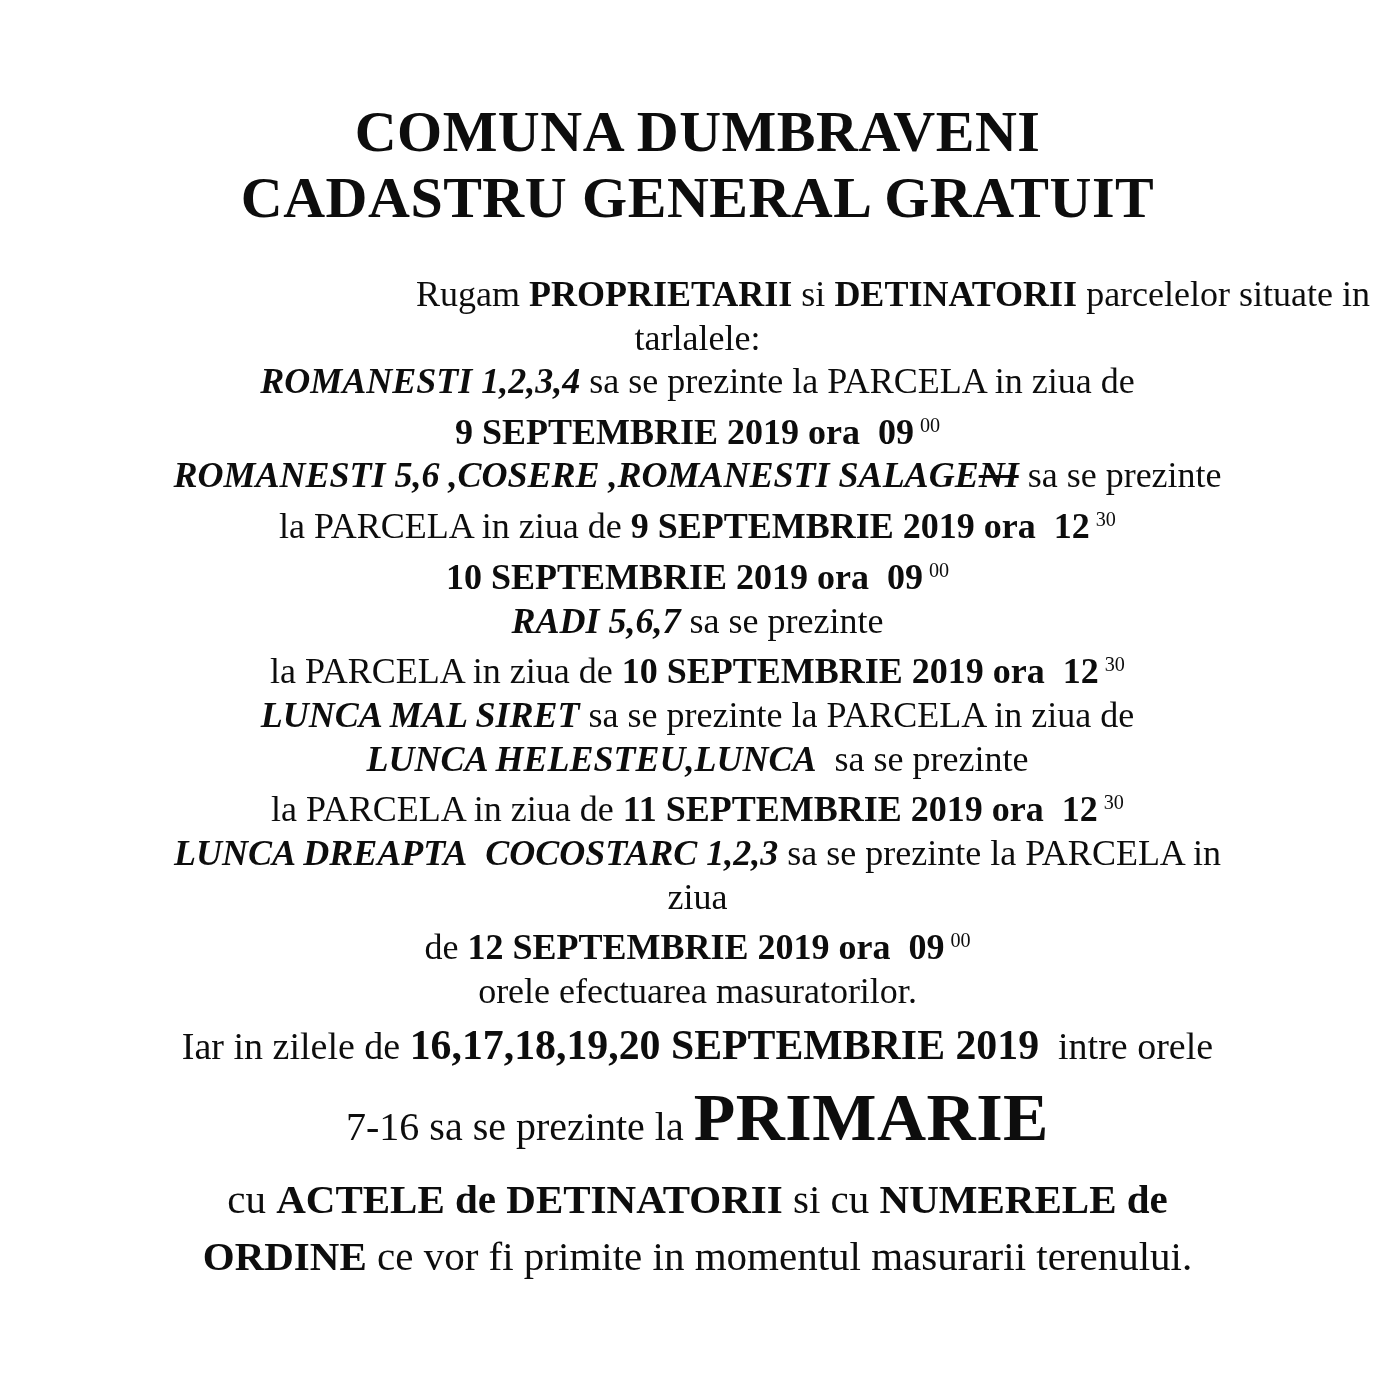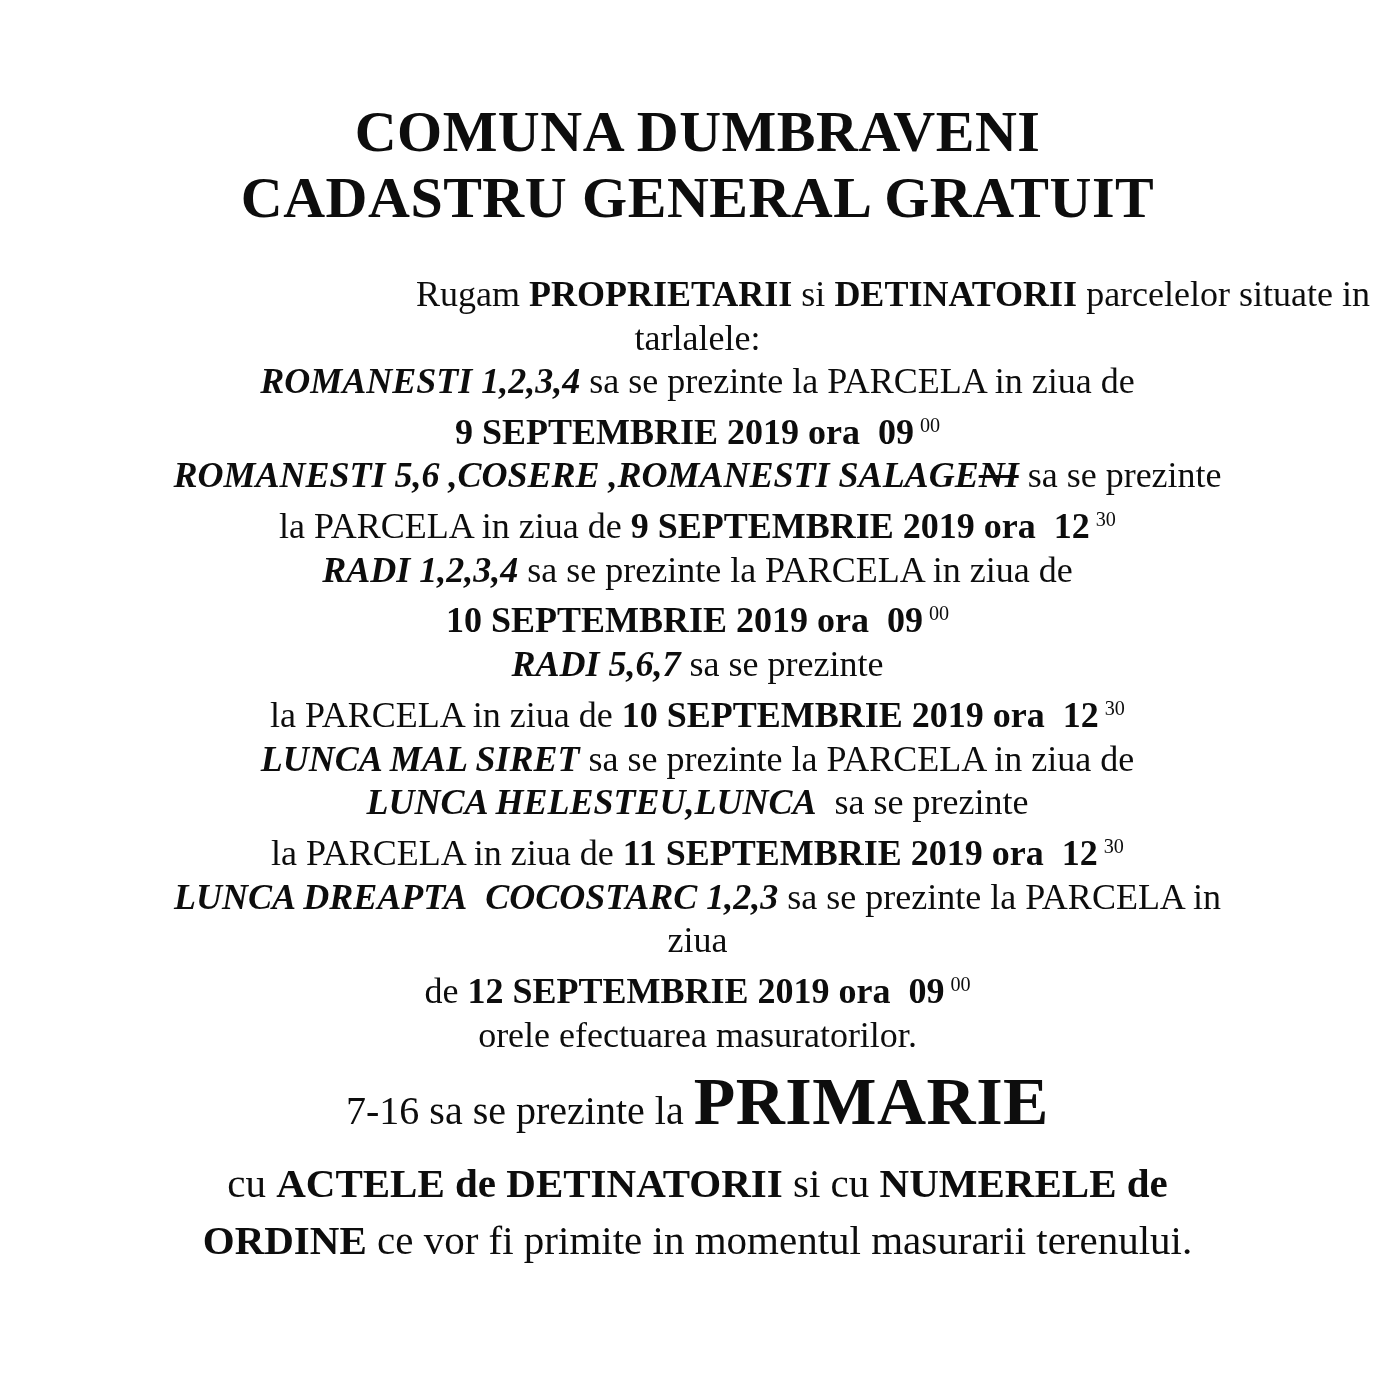--- a/index.html
+++ b/index.html
@@ -48,28 +48,28 @@
 <div class="page">
   <div class="content" id="lines">
       <div class="line k-title"><span class="s-b">COMUNA DUMBRAVENI</span></div>
       <div class="line k-title"><span class="s-b">CADASTRU GENERAL GRATUIT</span></div>
       <div class="line k-body"><span class="s-r">Rugam </span><span class="s-b">PROPRIETARII</span><span class="s-r"> si </span><span class="s-b">DETINATORII</span><span class="s-r"> parcelelor situate in</span></div>
       <div class="line k-body"><span class="s-r">tarlalele:</span></div>
       <div class="line k-body"><span class="s-bi">ROMANESTI 1,2,3,4</span><span class="s-r"> sa se prezinte la PARCELA in ziua de</span></div>
       <div class="line k-body"><span class="s-b">9 SEPTEMBRIE 2019 ora&nbsp; 09</span><span class="s-sup">00</span></div>
       <div class="line k-body"><span class="s-bi">ROMANESTI 5,6 ,COSERE ,ROMANESTI SALAGE</span><span class="s-bis">NI</span><span class="s-r"> sa se prezinte</span></div>
       <div class="line k-body"><span class="s-r">la PARCELA in ziua de </span><span class="s-b">9 SEPTEMBRIE 2019 ora&nbsp; 12</span><span class="s-sup">30</span></div>
-      <div class="line k-body"><span class="s-bi">RADI 1,2,3,4</span><span class="s-r"> sa se prezinte la PARCELA in ziua de</span></div>
       <div class="line k-body"><span class="s-b">10 SEPTEMBRIE 2019 ora&nbsp; 09</span><span class="s-sup">00</span></div>
       <div class="line k-body"><span class="s-bi">RADI 5,6,7</span><span class="s-r"> sa se prezinte</span></div>
       <div class="line k-body"><span class="s-r">la PARCELA in ziua de </span><span class="s-b">10 SEPTEMBRIE 2019 ora&nbsp; 12</span><span class="s-sup">30</span></div>
       <div class="line k-body"><span class="s-bi">LUNCA MAL SIRET</span><span class="s-r"> sa se prezinte la PARCELA in ziua de</span></div>
       <div class="line k-body"><span class="s-bi">LUNCA HELESTEU,LUNCA</span><span class="s-r">&nbsp; sa se prezinte</span></div>
       <div class="line k-body"><span class="s-r">la PARCELA in ziua de </span><span class="s-b">11 SEPTEMBRIE 2019 ora&nbsp; 12</span><span class="s-sup">30</span></div>
       <div class="line k-body"><span class="s-bi">LUNCA DREAPTA&nbsp; COCOSTARC 1,2,3</span><span class="s-r"> sa se prezinte la PARCELA in</span></div>
       <div class="line k-body"><span class="s-r">ziua</span></div>
       <div class="line k-body"><span class="s-r">de </span><span class="s-b">12 SEPTEMBRIE 2019 ora&nbsp; 09</span><span class="s-sup">00</span></div>
       <div class="line k-body"><span class="s-r">orele efectuarea masuratorilor.</span></div>
+      <div class="line k-iar"><span class="s-r">Iar in zilele de </span><span class="s-b s-big">16,17,18,19,20 SEPTEMBRIE 2019</span><span class="s-r">&nbsp; intre orele</span></div>
       <div class="line k-prim"><span class="s-r">7-16 sa se prezinte la </span><span class="s-huge">PRIMARIE</span></div>
       <div class="line k-lg"><span class="s-r">cu </span><span class="s-b">ACTELE de DETINATORII</span><span class="s-r"> si cu </span><span class="s-b">NUMERELE de</span></div>
       <div class="line k-lg"><span class="s-b">ORDINE</span><span class="s-r"> ce vor fi primite in momentul masurarii terenului.</span></div>
     </div>
 </div>
 
 </body></html>

